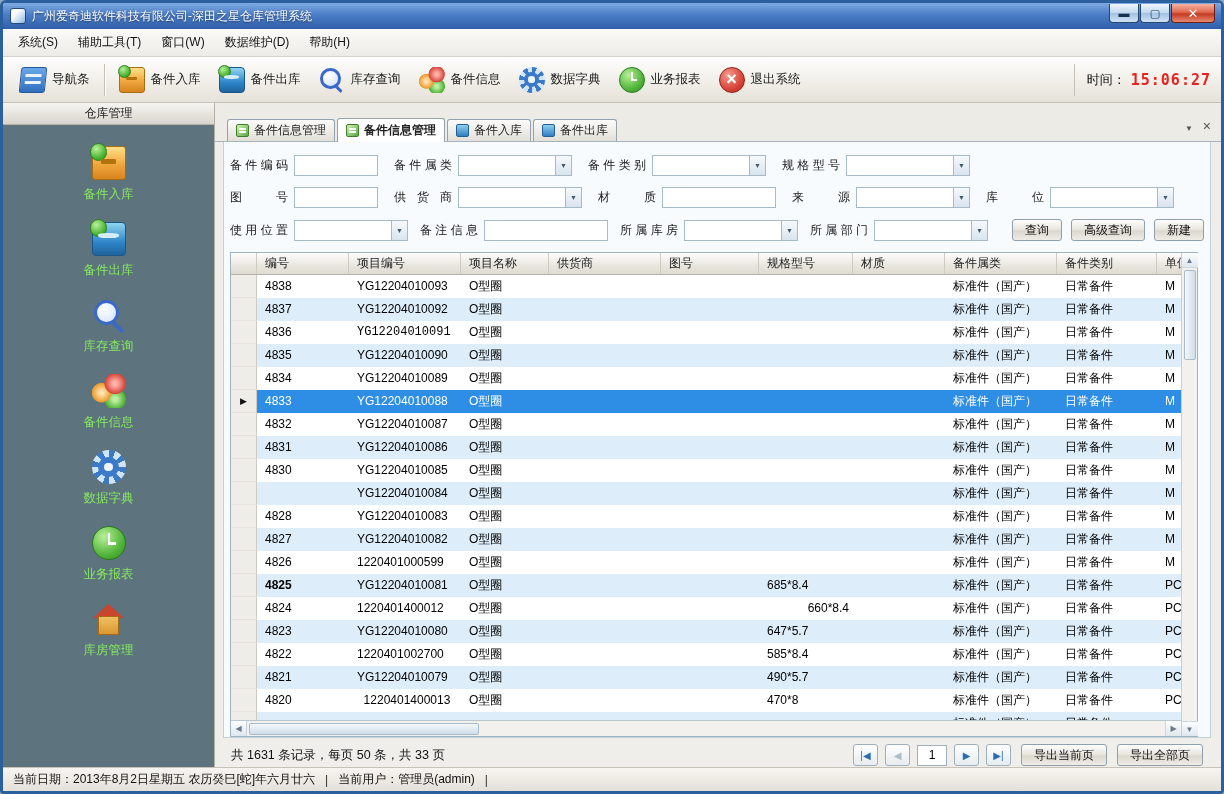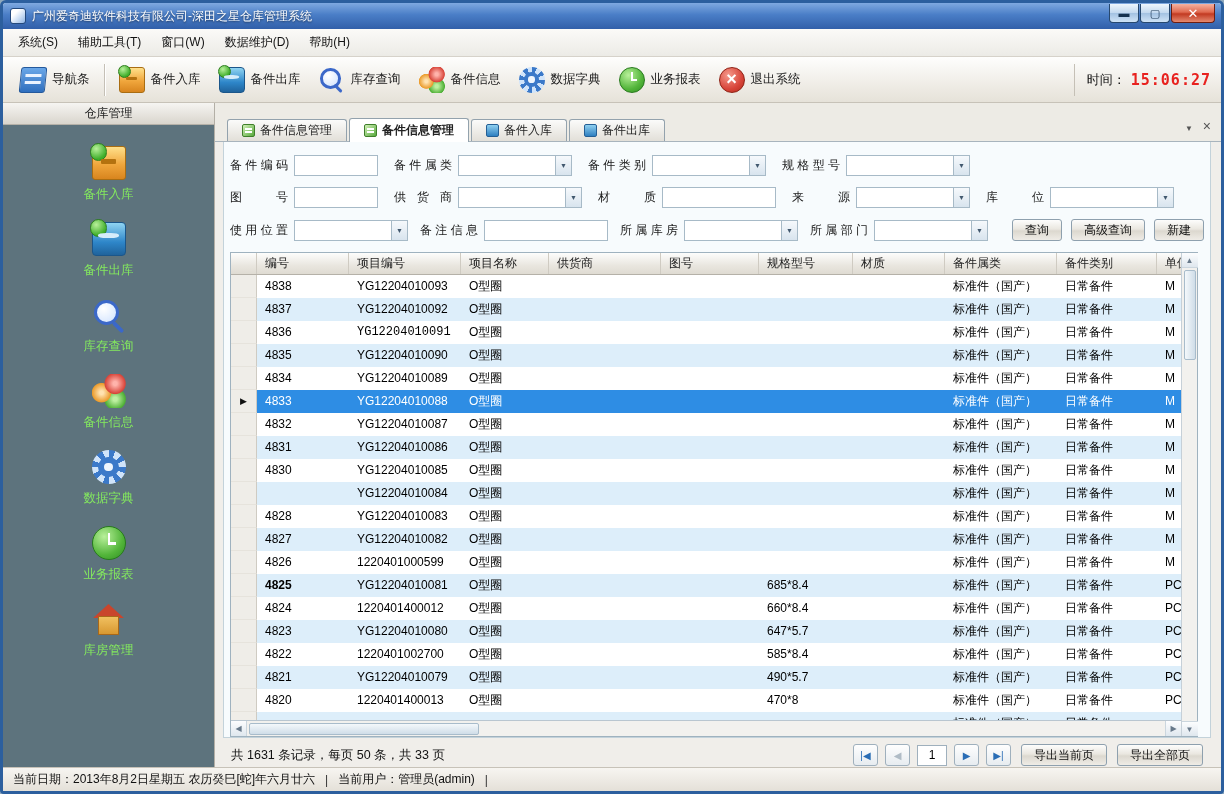--- a/index.html
+++ b/index.html
@@ -102,21 +102,21 @@
   .sb-group { flex:0 0 22px; background:linear-gradient(#f6f5f2,#d9d5cd); border-bottom:1px solid #b5b1a8;
               text-align:center; font-size:12px; line-height:21px; color:#222; }
   .sb-items { flex:1; display:flex; flex-direction:column; align-items:center; padding-top:12px; overflow:hidden; }
   .sb-item { display:flex; flex-direction:column; align-items:center; gap:6px; padding:9px 0 10px; width:100%; cursor:default; }
   .sb-label { color:var(--sidebar-label,#84e95e); font-size:12.5px; }
 
   
   .main { flex:1; display:flex; flex-direction:column; min-width:0; background:#f0eeea; }
 
   .tabstrip { flex:0 0 26px; display:flex; align-items:flex-end; padding:3px 10px 0 12px; background:#edebe5; border-bottom:1px solid #a8b4bd; }
-  .tab { display:flex; align-items:center; gap:5px; height:22px; padding:0 14px; margin-right:2px;
+  .tab { display:flex; align-items:center; gap:5px; height:22px; padding:0 8px; margin-right:2px;
          border:1px solid #93a2ad; border-bottom:none; border-radius:3px 3px 0 0; font-size:12px; color:#222;
          background:linear-gradient(#fbfbfa,#e2dfd8); white-space:nowrap; cursor:default;margin-top:12px; }
   .tab.active { background:#fff; font-weight:bold; height:24px; margin-bottom:-1px; }
   .tab-icon { width:13px; height:13px; border-radius:2px; position:relative; }
   .tab-form-icon { background:linear-gradient(135deg,#d2f0b8,#57a93c); border:1px solid #3f7f2a; }
   .tab-form-icon::after { content:""; position:absolute; left:20%; right:20%; top:30%; height:12%; background:#fff; box-shadow:0 3px 0 #fff; }
   .tab-in-icon, .tab-out-icon { background:linear-gradient(#8fd0f0,#2e7fc0); border:1px solid #245f95; }
   .tab-ctrls { margin-left:auto; display:flex; align-items:center; gap:10px; padding-bottom:6px; }
   .tab-dd::after { content:"▼"; font-size:8px; color:#555; }
   .tab-x::after { content:"×"; font-size:14px; color:#555; line-height:1; }
@@ -606,21 +606,21 @@
                   <div class="td" style="width: 100px;">日常备件</div>
                   <div class="td" style="width: 38px;">PC</div>
                 </div>
                 <div class="tr even">
                   <div class="td ind" style="width: 26px;"></div>
                   <div class="td" style="width: 92px;">4824</div>
                   <div class="td" style="width: 112px;">1220401400012</div>
                   <div class="td" style="width: 88px;">O型圈</div>
                   <div class="td" style="width: 112px;"></div>
                   <div class="td" style="width: 98px;"></div>
-                  <div class="td" style="width: 94px;">660*8.4</div>
+                  <div class="td" style="width: 94px; text-align: right;">660*8.4</div>
                   <div class="td" style="width: 92px;"></div>
                   <div class="td" style="width: 112px;">标准件（国产）</div>
                   <div class="td" style="width: 100px;">日常备件</div>
                   <div class="td" style="width: 38px;">PC</div>
                 </div>
                 <div class="tr odd">
                   <div class="td ind" style="width: 26px;"></div>
                   <div class="td" style="width: 92px;">4823</div>
                   <div class="td" style="width: 112px;">YG12204010080</div>
                   <div class="td" style="width: 88px;">O型圈</div>
@@ -654,21 +654,21 @@
                   <div class="td" style="width: 98px;"></div>
                   <div class="td" style="width: 94px;">490*5.7</div>
                   <div class="td" style="width: 92px;"></div>
                   <div class="td" style="width: 112px;">标准件（国产）</div>
                   <div class="td" style="width: 100px;">日常备件</div>
                   <div class="td" style="width: 38px;">PC</div>
                 </div>
                 <div class="tr even">
                   <div class="td ind" style="width: 26px;"></div>
                   <div class="td" style="width: 92px;">4820</div>
-                  <div class="td" style="width: 112px;">1220401400013</div>
+                  <div class="td" style="width: 112px; text-align: center;">1220401400013</div>
                   <div class="td" style="width: 88px;">O型圈</div>
                   <div class="td" style="width: 112px;"></div>
                   <div class="td" style="width: 98px;"></div>
                   <div class="td" style="width: 94px;">470*8</div>
                   <div class="td" style="width: 92px;"></div>
                   <div class="td" style="width: 112px;">标准件（国产）</div>
                   <div class="td" style="width: 100px;">日常备件</div>
                   <div class="td" style="width: 38px;">PC</div>
                 </div>
                 <div class="tr odd">

